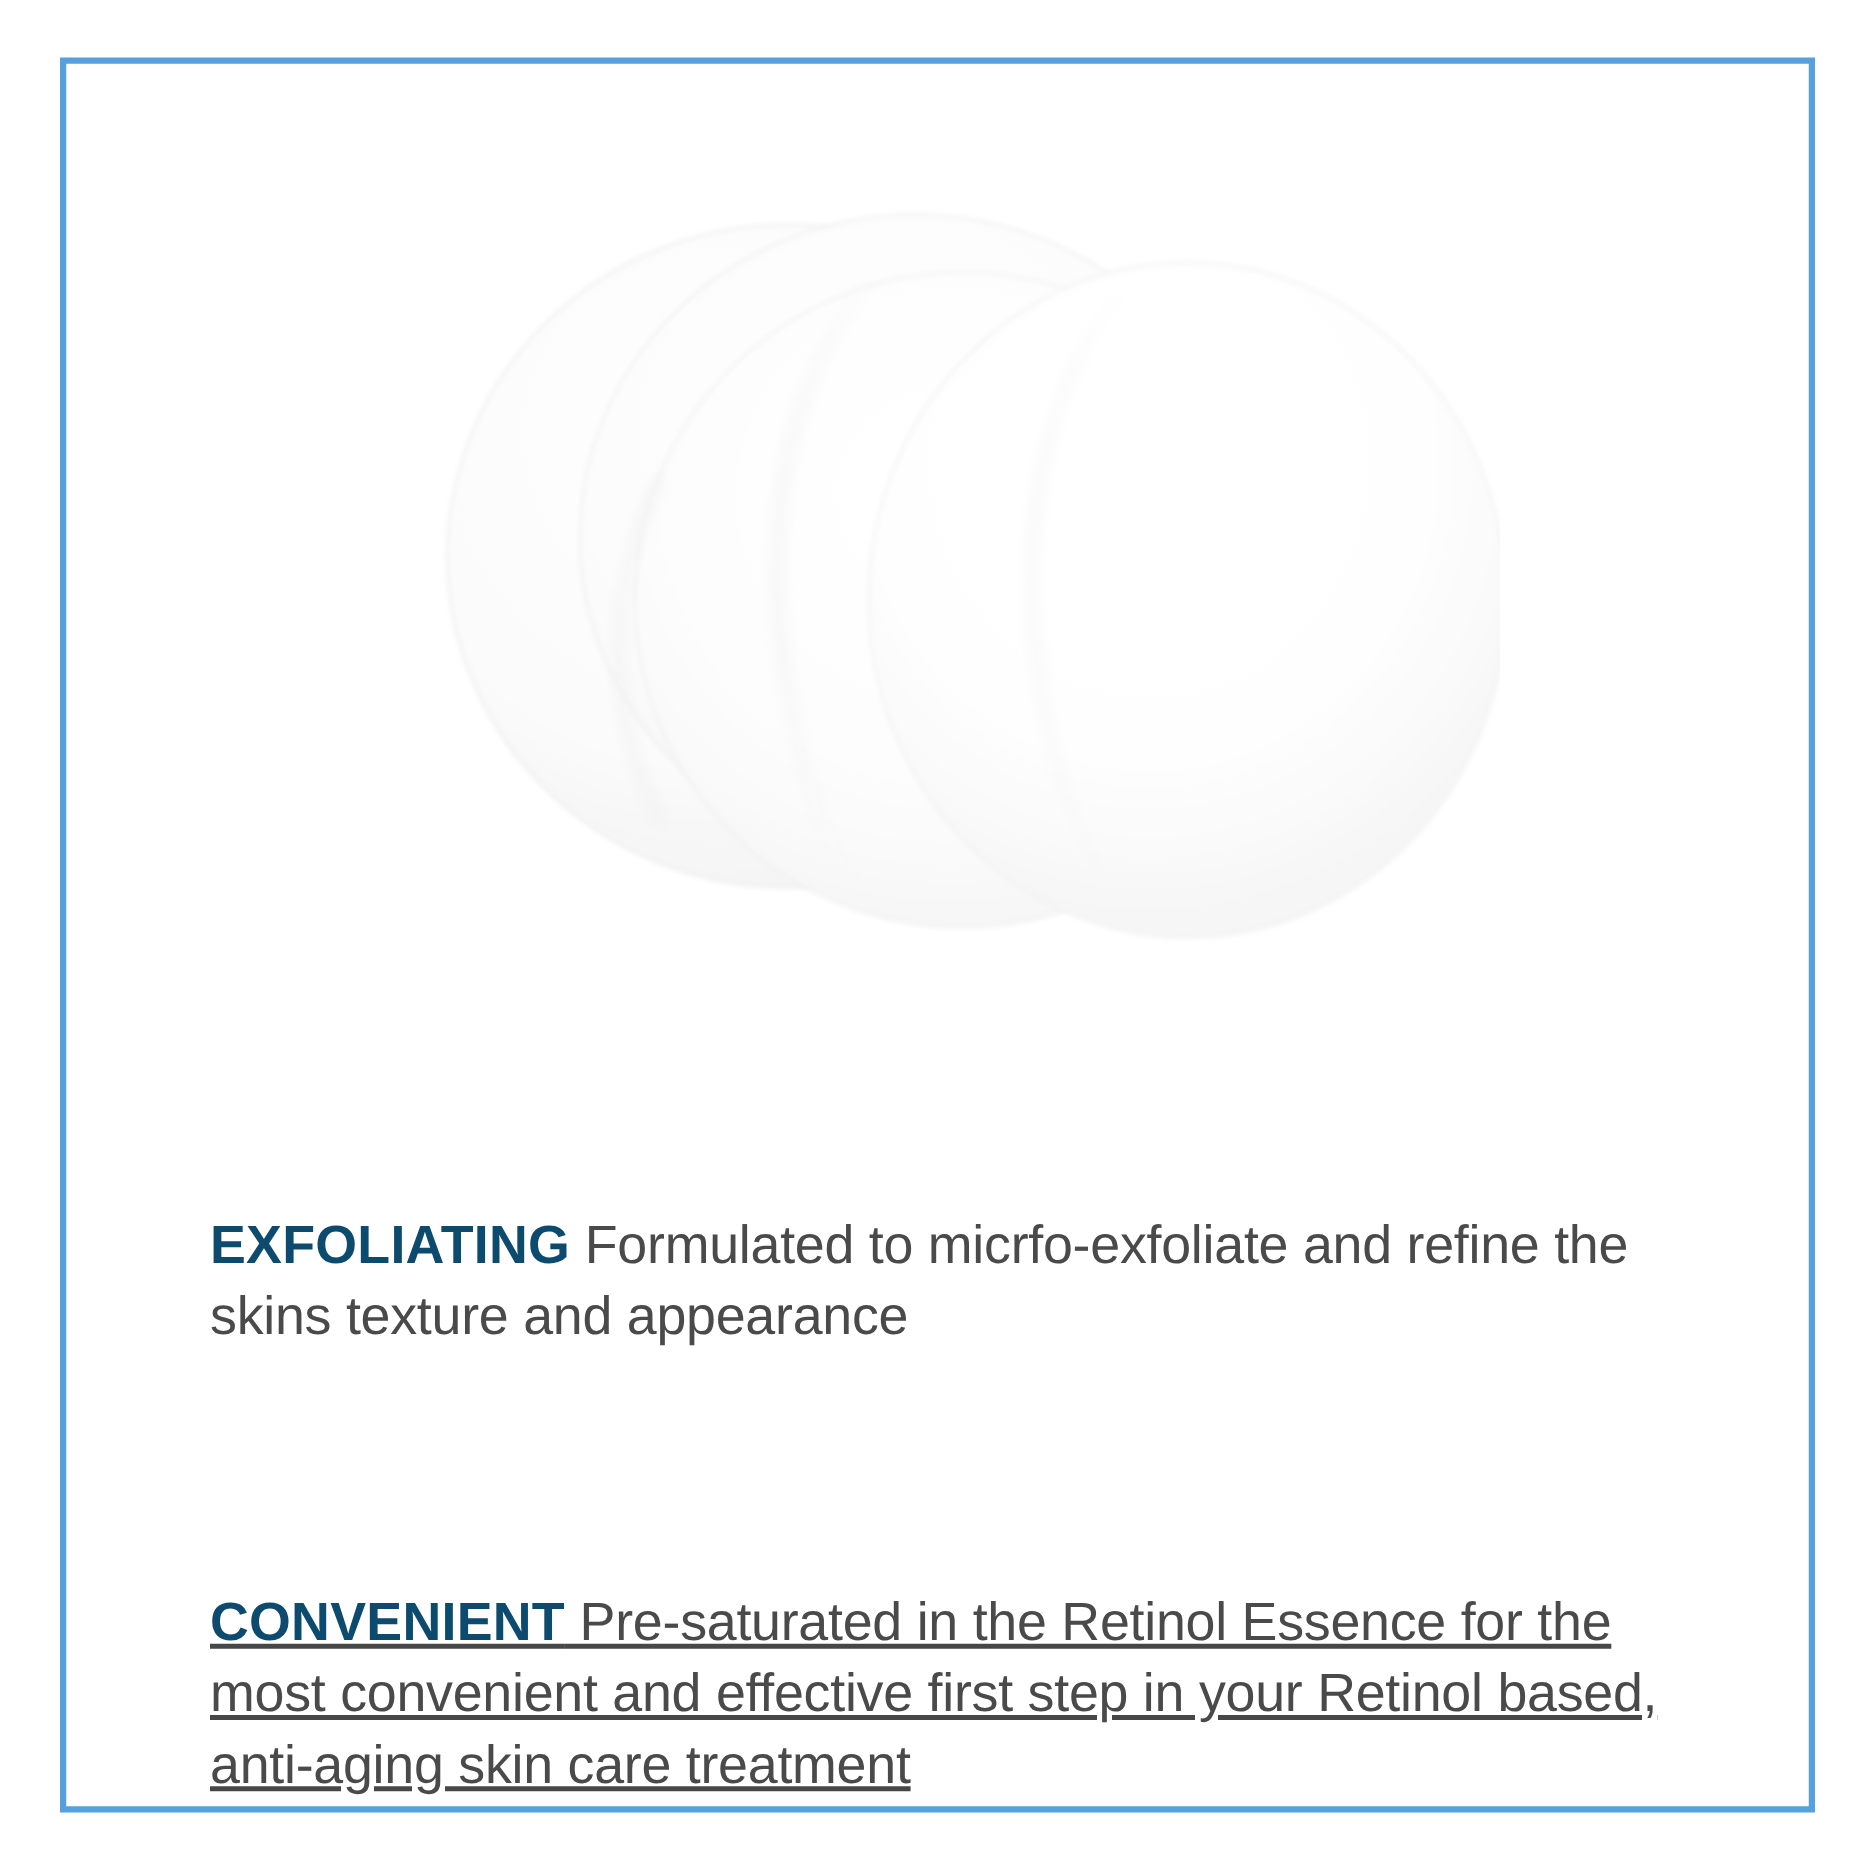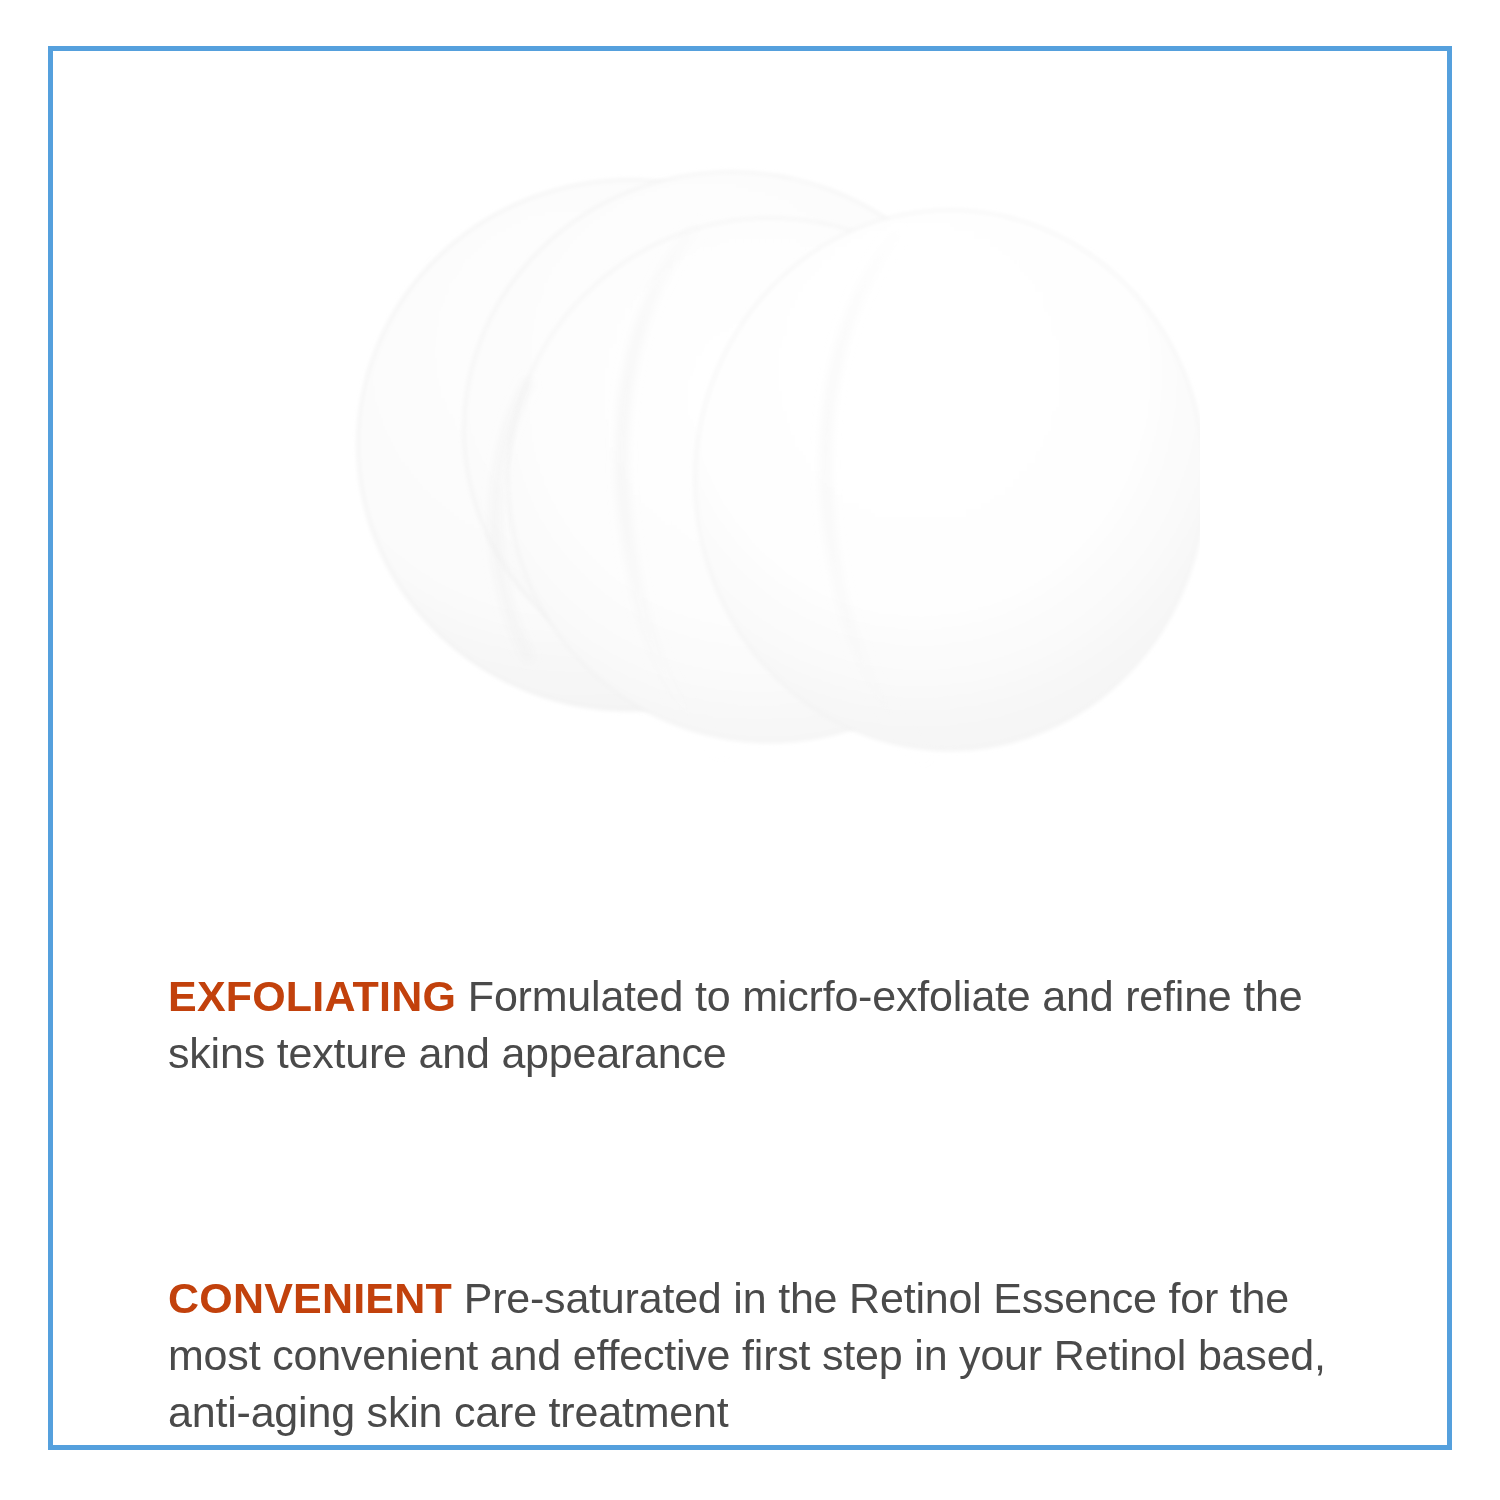--- a/index.html
+++ b/index.html
@@ -58,24 +58,25 @@
   .feature-block {
     color: #474747;
     font-size: 43px;
     line-height: 57px;
     letter-spacing: -0.2px;
     font-weight: 400;
     text-align: left;
   }
   .feature-block.second {
     margin-top: 188px;
+    text-decoration: underline;
   }
   .feature-lead {
     font-weight: 700;
-    color: #c2410c;
+    color: #0c4a6e;
     letter-spacing: 0.2px;
   }
   .feature-body {
     font-weight: 400;
     color: #4a4a4a;
   }
 </style>
 </head>
 <body>
 

